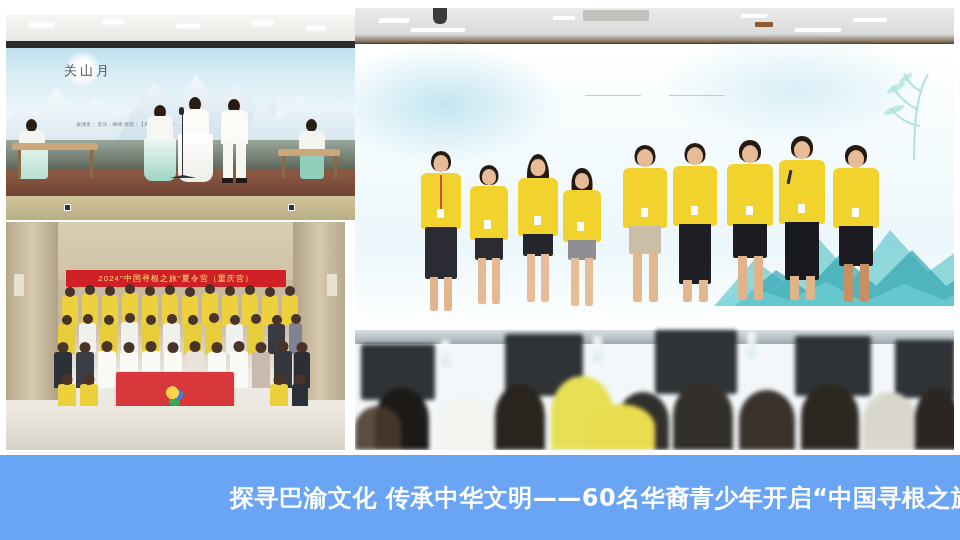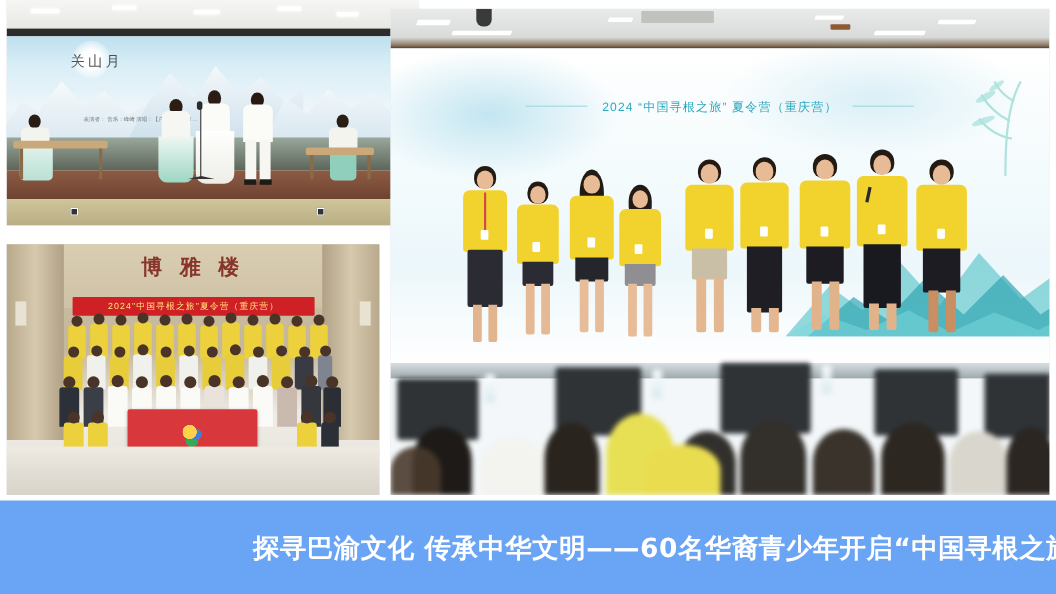--- a/index.html
+++ b/index.html
@@ -5,21 +5,21 @@
   html,body{margin:0;padding:0;background:#ffffff;}
   body{width:960px;height:540px;overflow:hidden;font-family:"Liberation Sans","DejaVu Sans",sans-serif;}
   .page{position:relative;width:960px;height:540px;background:#ffffff;}
 
   
   .collage{position:absolute;left:0;top:0;width:960px;height:455px;background:#ffffff;}
 
   .photo{position:absolute;overflow:hidden;background:#dfe6ea;}
 
   
-  .p-stage{left:6px;top:0;width:375px;height:205px;}
+  .p-stage{left:6px;top:15px;width:375px;height:205px;}
   .stage-room{position:absolute;inset:0;background:
       linear-gradient(#f2f2ef 0%,#eceae4 100%);}
   .stage-ceiling{position:absolute;left:0;top:0;width:100%;height:26px;
       background:linear-gradient(#f6f6f4,#e7e7e3);}
   .ceil-light{position:absolute;height:4px;background:#ffffff;box-shadow:0 0 4px #fff;border-radius:1px;}
   .stage-darkband{position:absolute;left:0;top:26px;width:100%;height:7px;background:#2c2c2c;}
   .backdrop{position:absolute;left:0;top:33px;width:100%;height:122px;
       background:linear-gradient(180deg,#bfe0ef 0%,#d9eef6 22%,#eef6fa 55%,#cfd9d5 100%);}
   .moon{position:absolute;left:60px;top:4px;width:34px;height:34px;border-radius:50%;
       background:radial-gradient(circle,#ffffff 35%,rgba(255,255,255,0.25) 70%,rgba(255,255,255,0) 100%);}
@@ -200,21 +200,20 @@
       <div class="zither" style="left:272px;top:134px;width:62px;height:7px;"></div>
       <div class="zither-leg" style="left:276px;top:141px;height:22px;background:#8a6b47;"></div>
       <div class="zither-leg" style="left:328px;top:141px;height:22px;background:#8a6b47;"></div>
     </div>
 
     <div class="photo p-group">
       <div class="lobby"></div>
       <div class="lobby-wall"></div>
       <div class="lobby-pillarL"></div>
       <div class="lobby-pillarR"></div>
-      <div class="lobby-sign">博雅楼</div>
       <div class="lobby-lampL"></div>
       <div class="lobby-lampR"></div>
 
       <div class="banner">
         <div class="banner-txt">2024"中国寻根之旅"夏令营（重庆营）</div>
       </div>
 
       <div class="crowd">
 
         <div class="pp" style="left:8px;top:18px;width:16px;height:30px;background:#ecd13c;">
@@ -375,21 +374,21 @@
             <path d="M66 22 C58 18 52 12 48 4"></path>
           </g>
           <g fill="#6fd0c2" opacity="0.75">
             <ellipse cx="40" cy="18" rx="10" ry="3" transform="rotate(-28 40 18)"></ellipse>
             <ellipse cx="38" cy="40" rx="11" ry="3" transform="rotate(-20 38 40)"></ellipse>
             <ellipse cx="50" cy="8" rx="8" ry="2.5" transform="rotate(-35 50 8)"></ellipse>
           </g>
         </svg>
 
         <div class="scr-head">
-          <span class="ln"></span><span>2024 “中国寻根之旅” 夏令营（重庆营）</span><span class="ln"></span>
+          <span class="ln"></span><span class="ln"></span>
         </div>
 
 
         <svg class="mtn-art" viewBox="0 0 250 120">
           <path d="M0 120 L40 74 L70 96 L104 52 L140 92 L176 44 L214 86 L250 60 L250 120 Z" fill="#2fb6bb" opacity="0.55"></path>
           <path d="M20 120 L62 84 L92 104 L126 68 L162 100 L198 64 L232 100 L250 88 L250 120 Z" fill="#24a0ac" opacity="0.7"></path>
           <path d="M0 120 L34 100 L74 114 L112 96 L150 116 L190 98 L230 114 L250 104 L250 120 Z" fill="#6fd6da" opacity="0.55"></path>
         </svg>
       </div>
 

